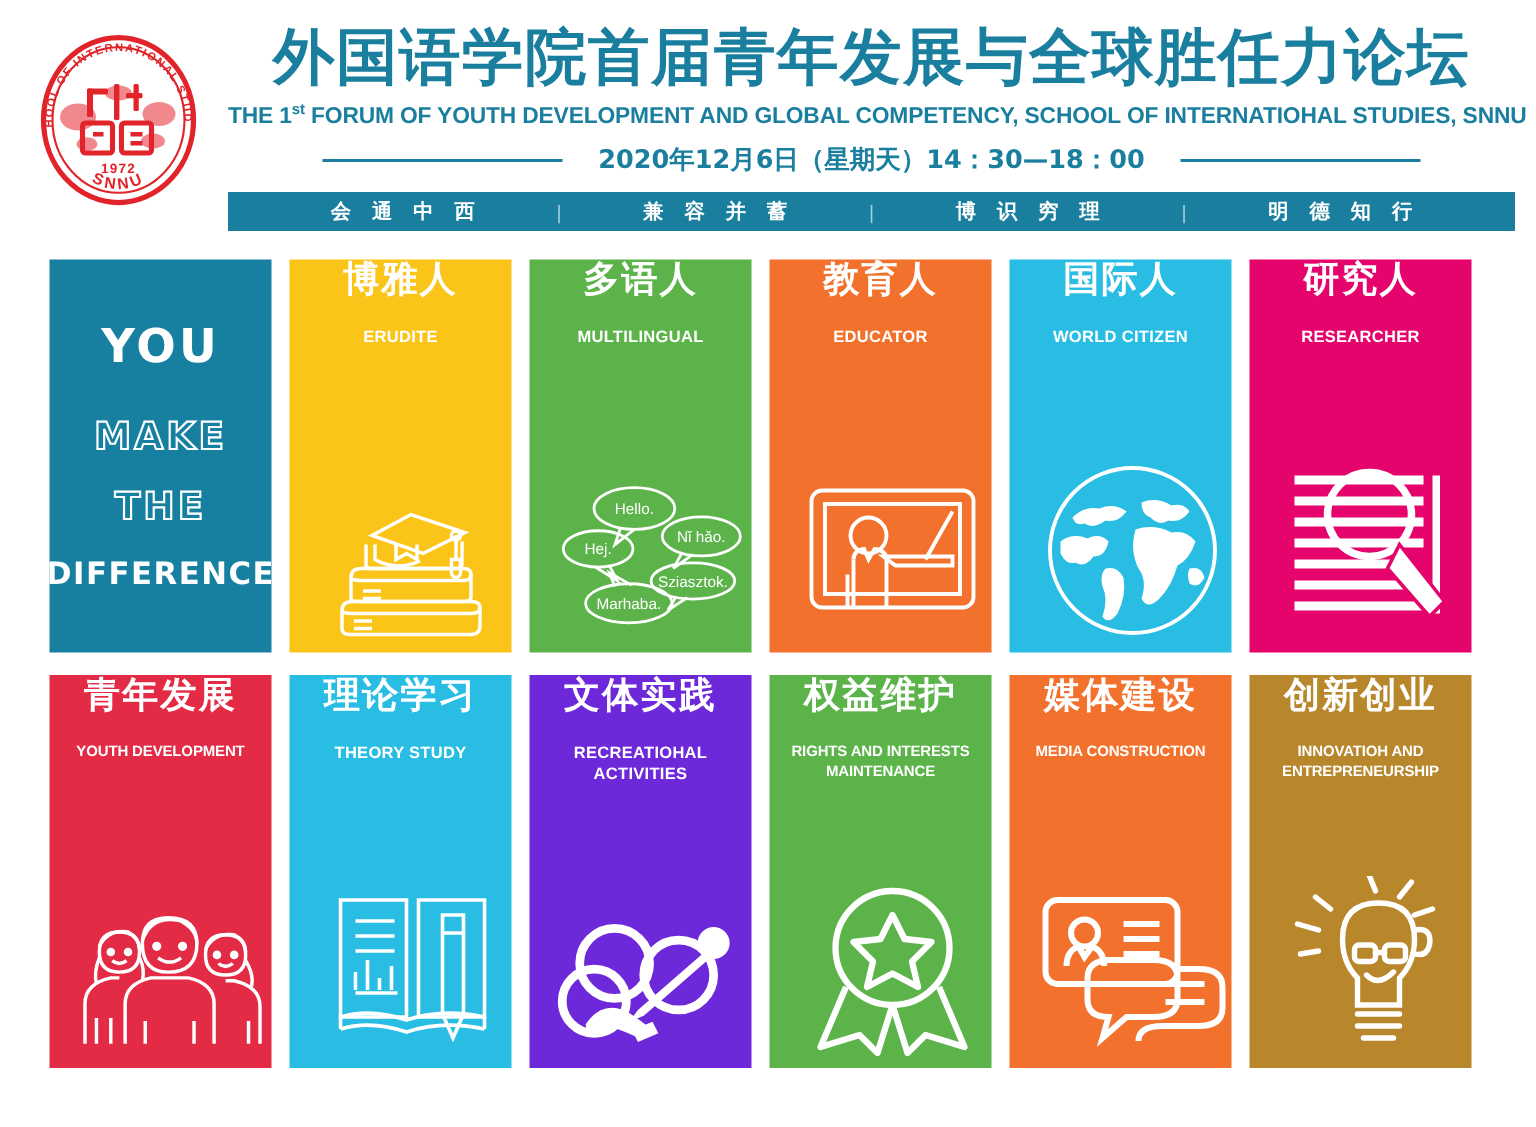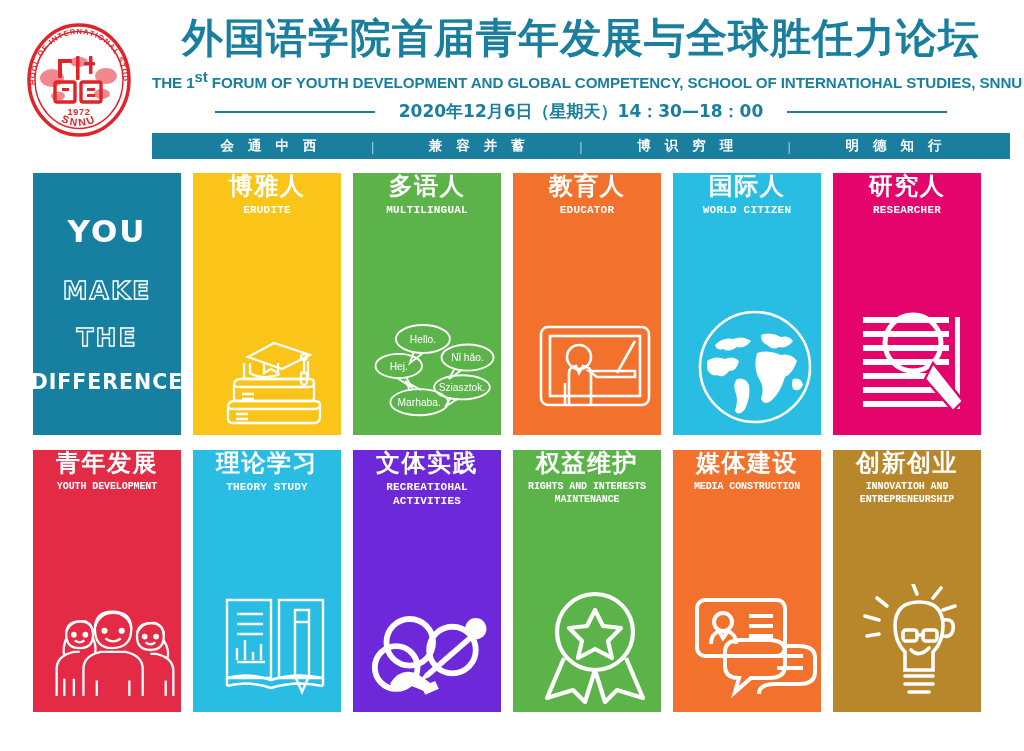--- a/index.html
+++ b/index.html
@@ -23,21 +23,21 @@
     font-family: "DejaVu Sans", "Liberation Sans", sans-serif;
     font-size: 41px; font-weight: bold; color: #1a7f9e;
     letter-spacing: 1px; line-height: 1.18; text-align: center;
     white-space: nowrap;
   }
   .sub-title {
     margin-top: 6px;
     font-size: 15.2px; font-weight: bold; color: #1a7f9e;
     letter-spacing: -0.1px; text-align: center; white-space: nowrap;
   }
-  .sub-title sup { font-size: 15px; vertical-align: super; }
+  .sub-title sup { font-size: 10px; vertical-align: super; }
 
   .date-row {
     margin-top: 9px; display: flex; align-items: center;
     justify-content: center; gap: 24px;
   }
   .date-rule { height: 2px; background: #1a7f9e; flex: 0 0 auto; }
   .date-rule.left  { width: 160px; }
   .date-rule.right { width: 160px; }
   .date-text {
     font-family: "DejaVu Sans", "Liberation Sans", sans-serif;
@@ -65,25 +65,24 @@
     width: 148px; height: 262px;
     position: relative; overflow: hidden;
     display: flex; flex-direction: column; align-items: center;
   }
   .card .cn {
     font-family: "DejaVu Sans", "Liberation Sans", sans-serif;
     font-size: 24px; font-weight: bold; color: #ffffff;
     letter-spacing: 1.5px; line-height: 1.1; white-space: nowrap;
   }
   .card .en {
-    margin-top: 5px;
+    margin-top: 20px;
     font-size: 11px; font-weight: bold; color: #ffffff;
     letter-spacing: 0.2px; text-align: center; line-height: 1.25;
     padding: 0 4px;
-    font-family: Liberation Mono, monospace;
   }
   .card .en.small { font-size: 10px; letter-spacing: -0.1px; }
   .card .art {
     position: absolute; left: 16px; right: 0; bottom: 6px;
     display: flex; align-items: flex-end; justify-content: center;
     height: 140px;
   }
   .card .art svg { display: block; }
 
   

